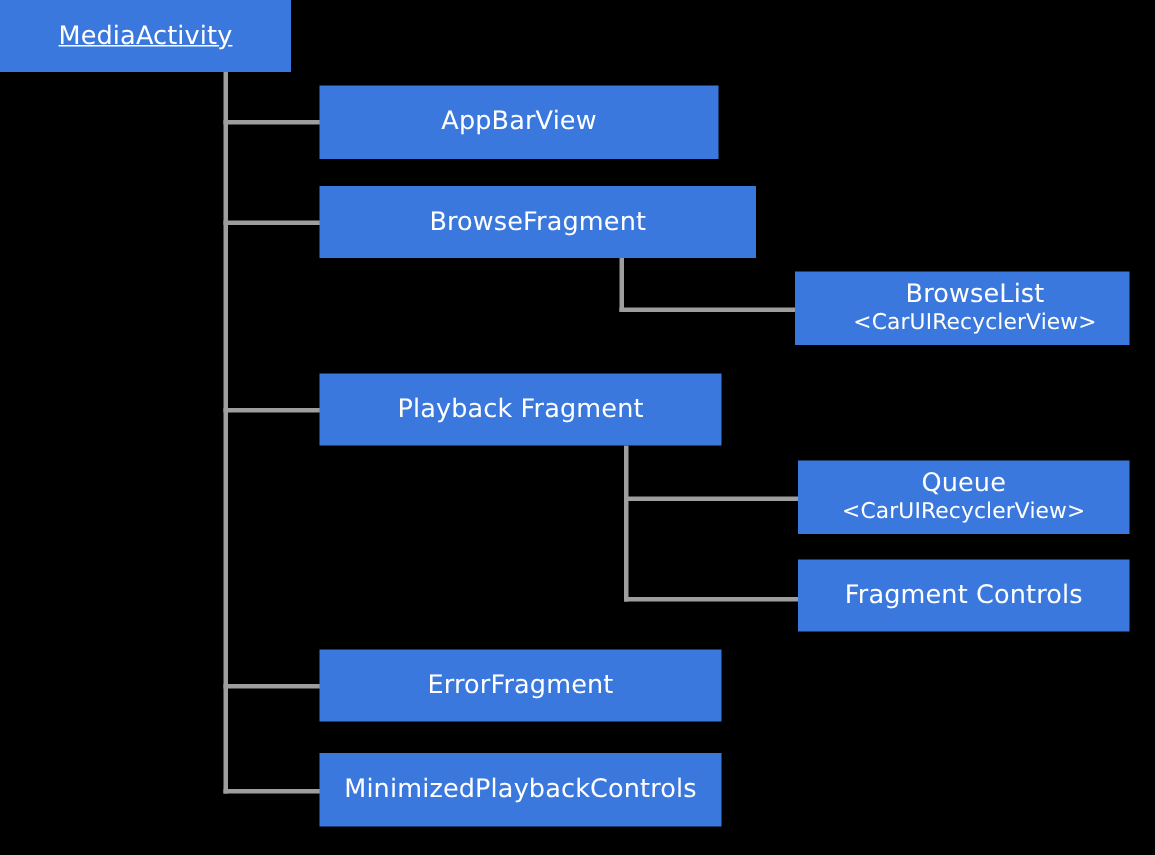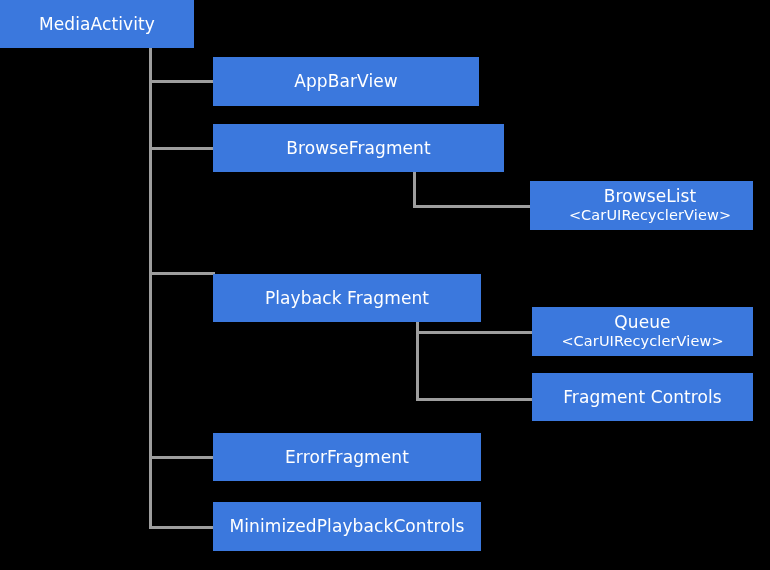--- a/index.html
+++ b/index.html
@@ -68,38 +68,38 @@
 
   <div class="edge h" style="left:149px; top:526px; width:66px;"></div>
 
   <div class="edge v" style="left:413px; top:172px; height:36px;"></div>
   <div class="edge h" style="left:413px; top:205px; width:120px;"></div>
 
   <div class="edge v" style="left:416px; top:297px; height:104px;"></div>
   <div class="edge h" style="left:416px; top:331px; width:119px;"></div>
   <div class="edge h" style="left:416px; top:398px; width:119px;"></div>
 
-  <div class="node" style="left:0px; top:0px; width:194px; height:48px;">
+  <div class="node" style="left:0px; top:0px; width:194px; height:48px;text-decoration:underline;">
     <span class="title">MediaActivity</span>
   </div>
 
   <div class="node two-line" style="left:213px; top:57px; width:266px; height:49px;">
     <span class="title">AppBarView</span>
   </div>
 
   <div class="node" style="left:213px; top:124px; width:291px; height:48px;">
     <span class="title">BrowseFragment</span>
   </div>
 
   <div class="node two-line" style="left:530px; top:181px; width:223px; height:49px;padding-left:17px;">
     <span class="title">BrowseList</span>
     <span class="subtitle">&lt;CarUIRecyclerView&gt;</span>
   </div>
 
-  <div class="node" style="left:213px; top:249px; width:268px; height:48px;margin-top:25px;">
+  <div class="node" style="left:213px; top:249px; width:268px; height:48px;">
     <span class="title">Playback Fragment</span>
   </div>
 
   <div class="node two-line" style="left:532px; top:307px; width:221px; height:49px;">
     <span class="title">Queue</span>
     <span class="subtitle">&lt;CarUIRecyclerView&gt;</span>
   </div>
 
   <div class="node" style="left:532px; top:373px; width:221px; height:48px;">
     <span class="title">Fragment Controls</span>

